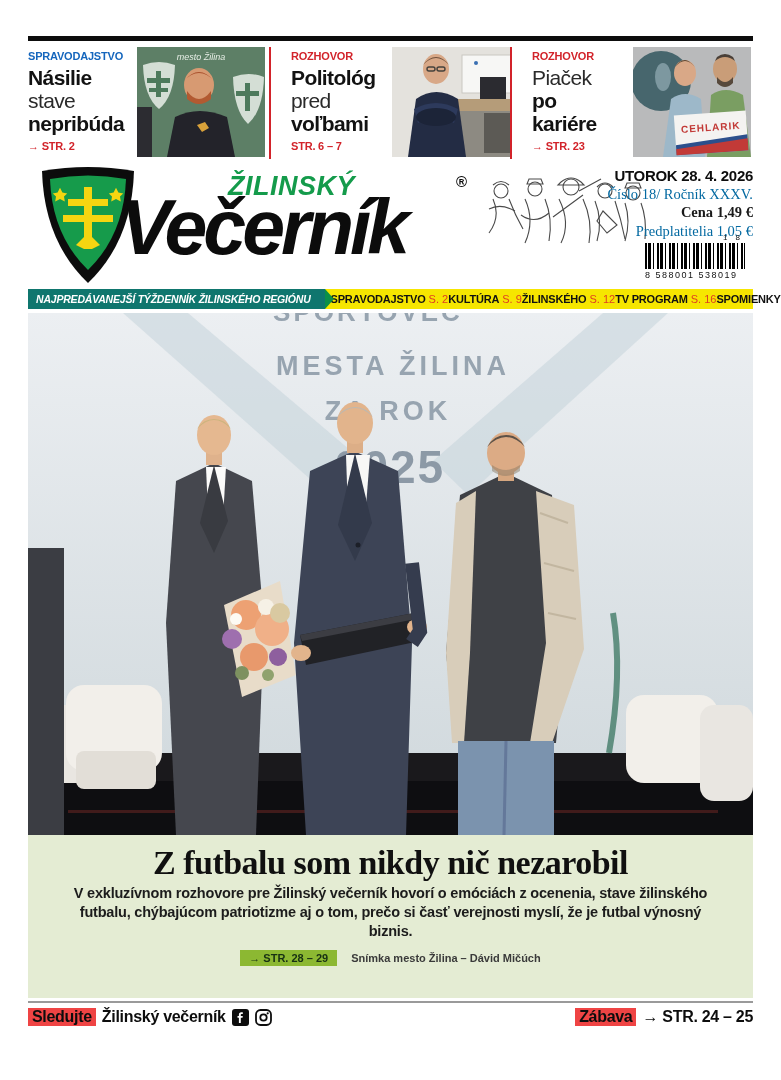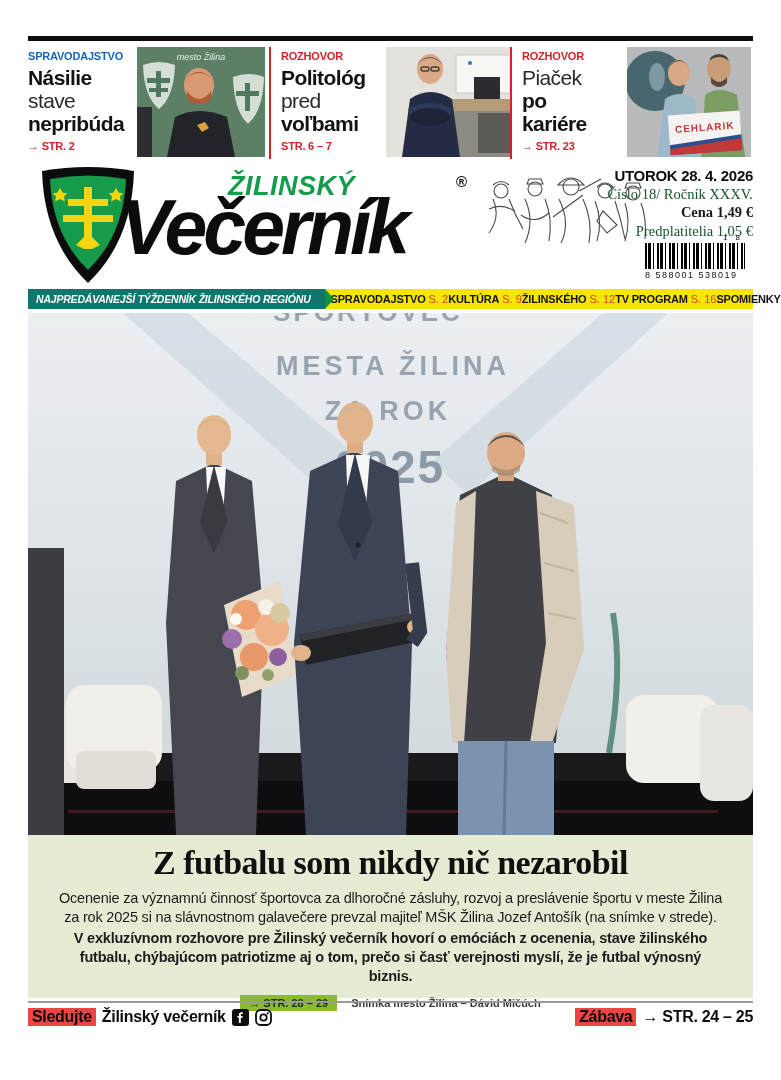--- a/index.html
+++ b/index.html
@@ -5,42 +5,42 @@
   * { margin:0; padding:0; box-sizing:border-box; }
   body { background:#e9e9e9; font-family:"Liberation Sans", sans-serif; }
   .page { position:relative; width:781px; height:1080px; margin:0 auto; background:#fff; overflow:hidden; }
 
   
   .top-rule { position:absolute; left:28px; top:36px; width:725px; height:5px; background:#0d0d0d; }
 
   
   .teasers { position:absolute; left:28px; top:47px; width:725px; height:112px; display:flex; }
   .teaser { position:relative; width:241px; display:flex; }
-  .teaser + .teaser { border-left:2px solid #d2232a; padding-left:10px; }
+  .teaser + .teaser { border-left:2px solid #d2232a; padding-left:20px; }
   .teaser-text { width:104px; padding-top:3px; }
   .teaser-label { font-size:11px; font-weight:bold; letter-spacing:-0.2px; margin-bottom:4px; }
   .label-blue { color:#1566bd; }
   .label-red { color:#d2232a; }
   .t-line { font-size:21px; color:#121212; letter-spacing:-0.6px; line-height:23px; }
   .t-bold { font-weight:bold; }
   .t-light { font-weight:normal; color:#2a2a2a; }
   .teaser-ref { font-size:11px; font-weight:bold; color:#d2232a; margin-top:5px; letter-spacing:-0.2px; }
   .teaser-photo { width:128px; height:110px; margin-left:5px; overflow:hidden; background:#14b8a6; }
   .teaser-photo svg { display:block; }
 
   
   .masthead { position:absolute; left:28px; top:163px; width:725px; height:122px; }
   .logo-wrap { position:absolute; left:0; top:2px; width:470px; height:118px; }
   .shield { position:absolute; left:8px; top:2px; }
   .brand-top { position:absolute; left:200px; top:6px; font-size:27px; font-weight:bold; font-style:italic; color:#149b4b; letter-spacing:0.5px; }
   .brand-main { position:absolute; left:92px; top:18px; font-size:77px; font-weight:bold; font-style:italic; color:#0c0c0c; letter-spacing:-4px; }
   .brand-reg { position:absolute; left:428px; top:8px; font-size:15px; font-weight:bold; color:#0c0c0c; }
   .mast-info { position:absolute; right:0; top:4px; text-align:right; }
   .mast-date { font-size:15px; font-weight:bold; color:#0d0d0d; letter-spacing:-0.3px; }
-  .mast-issue, .mast-sub { font-family:"Liberation Serif", serif; font-size:14.5px; color:#14532d; margin-top:2px; }
+  .mast-issue, .mast-sub { font-family:"Liberation Serif", serif; font-size:14.5px; color:#0369a1; margin-top:2px; }
   .mast-price { font-family:"Liberation Serif", serif; font-size:14.5px; font-weight:bold; color:#1a1a1a; margin-top:1px; }
   .workers { position:absolute; left:455px; top:12px; }
   .holiday { position:absolute; left:458px; top:77px; width:160px; text-align:center; color:#29a3dc; }
   .holiday-title { font-size:22px; font-weight:bold; letter-spacing:-0.5px; }
   .holiday-sub { font-size:16px; font-weight:bold; letter-spacing:-0.3px; margin-top:-2px; }
   .barcode-box { position:absolute; right:8px; top:80px; width:100px; }
   .barcode-small { position:absolute; right:2px; top:-10px; font-size:8px; letter-spacing:3px; color:#111; }
   .barcode-bars { height:26px; background:repeating-linear-gradient(90deg,#000 0 2px,#fff 2px 3px,#000 3px 6px,#fff 6px 8px,#000 8px 9px,#fff 9px 12px); }
   .barcode-digits { font-size:9px; color:#111; letter-spacing:1.5px; margin-top:1px; white-space:nowrap; }
 
@@ -323,21 +323,20 @@
         <path d="M459,134 Q478,114 497,134 Q490,122 478,122 Q466,122 459,134 Z" fill="#5d5248"></path>
         <path d="M464,152 Q478,162 492,152 L492,158 Q478,168 464,158 Z" fill="#8c7b66" opacity="0.5"></path>
         <rect x="430" y="428" width="96" height="94" fill="#7b93ae"></rect>
         <path d="M478,428 L476,522" stroke="#64789a" stroke-width="3"></path>
       </g>
     </svg>
   </div>
 
   <div class="article">
     <div class="headline">Z futbalu som nikdy nič nezarobil</div>
-    <div class="lead">Ocenenie za významnú činnosť športovca za dlhoročné zásluhy, rozvoj a preslávenie športu v meste Žilina za rok 2025 si na slávnostnom galavečere prevzal majiteľ MŠK Žilina Jozef Antošík (na snímke v strede).</div>
     <div class="lead lead-bold">V exkluzívnom rozhovore pre Žilinský večerník hovorí o emóciách z ocenenia, stave žilinského futbalu, chýbajúcom patriotizme aj o tom, prečo si časť verejnosti myslí, že je futbal výnosný biznis.</div>
     <div class="ref-row">
       <span class="ref-badge">→ STR. 28 – 29</span>
       <span class="credit">Snímka mesto Žilina – Dávid Mičúch</span>
     </div>
   </div>
 
   <div class="foot-rule"></div>
   <div class="footer">
     <div class="foot-left">

